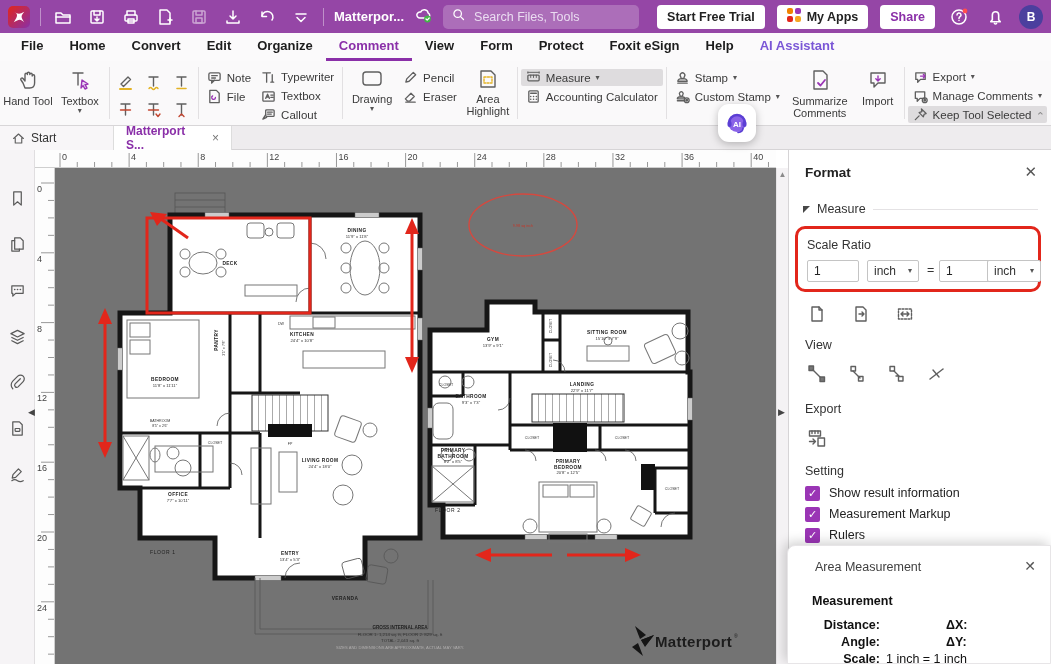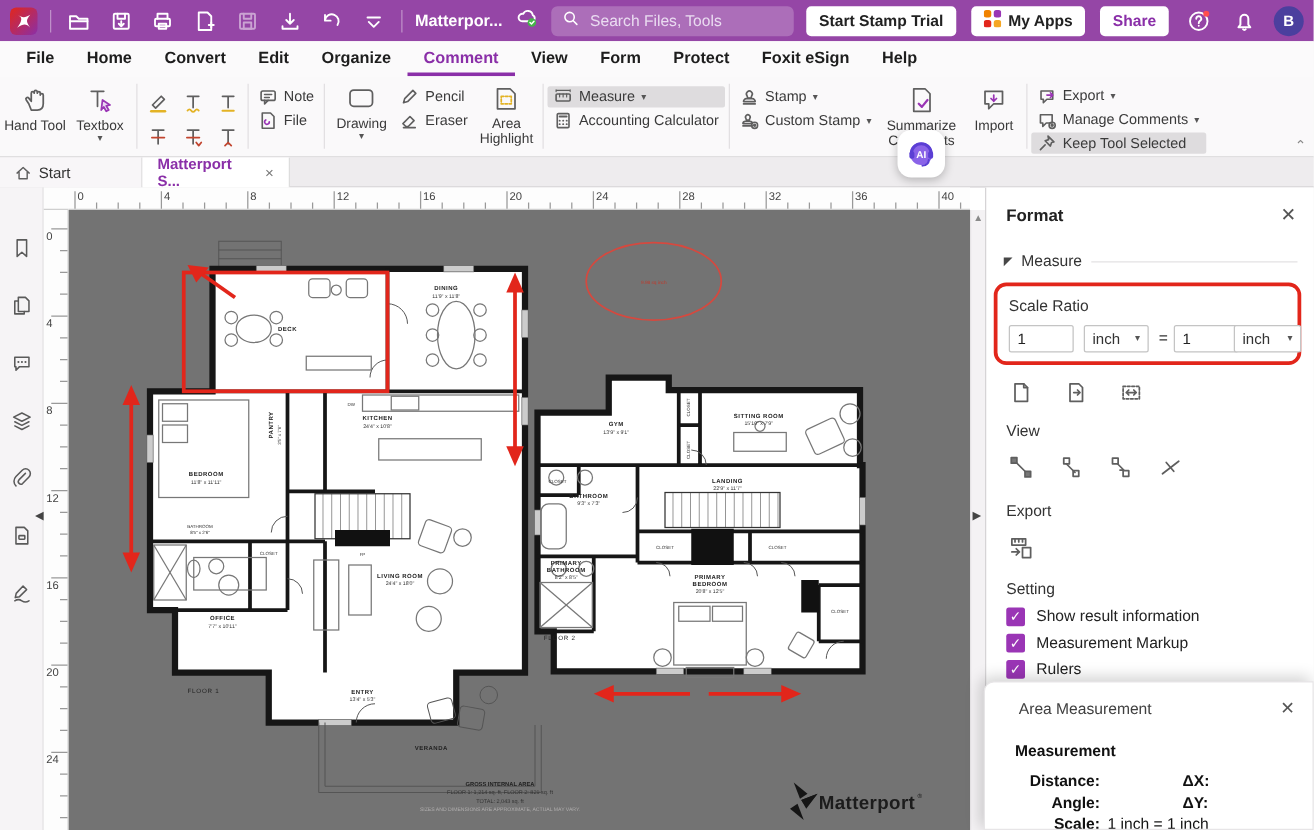--- a/index.html
+++ b/index.html
@@ -195,21 +195,21 @@
     <span>
       <svg width="15" height="15" viewBox="0 0 18 18" class="icw">
           <circle cx="8" cy="8" r="4.5"></circle>
           <path d="M11.5,11.5 L15,15"></path>
         </svg>
     </span>
     <input class="search-input" placeholder="Search Files, Tools" style="">
   </div>
   <div id="tb-right">
     <div class="pill">
-        <span>Start Stamp Trial</span>
+        <span>Start Free Trial</span>
       </div>
     <div class="pill">
       <span>
         <svg width="14" height="14" viewBox="0 0 14 14">
             <rect x="0" y="0" width="6" height="6" rx="2" fill="#f08300"></rect>
             <rect x="8" y="0" width="6" height="6" rx="2" fill="#9a35b5"></rect>
             <rect x="0" y="8" width="6" height="6" rx="2" fill="#e2261b"></rect>
             <rect x="8" y="8" width="6" height="6" rx="2" fill="#f5a623"></rect>
           </svg>
       </span>
@@ -242,20 +242,21 @@
     <div class="menu-item">Home</div>
     <div class="menu-item">Convert</div>
     <div class="menu-item">Edit</div>
     <div class="menu-item">Organize</div>
     <div class="menu-item active">Comment</div>
     <div class="menu-item">View</div>
     <div class="menu-item">Form</div>
     <div class="menu-item">Protect</div>
     <div class="menu-item">Foxit eSign</div>
     <div class="menu-item">Help</div>
+    <div class="menu-item accent">AI Assistant</div>
   </div>
 
 <div id="ribbon">
   <div class="rb-big">
     <svg width="22" height="22" viewBox="0 0 22 22" class="ic">
         <path d="M8,19 L6,14 4,11 c-1,-1.4 1,-2.8 2,-1.5 L8,12 V5.5 a1.2,1.2 0 0 1 2.4,0 V4.5 a1.2,1.2 0 0 1 2.4,0 V5.5 a1.2,1.2 0 0 1 2.4,0 V7 a1.2,1.2 0 0 1 2.4,0 V14 c0,3 -1.6,5 -4.8,5 z"></path>
       </svg>
     <span class="cap">Hand Tool</span>
   </div>
   <div class="rb-big">
@@ -315,20 +316,43 @@
           <path d="M5,6 h6 M5,8.5 h4"></path>
         </svg>
       <span>Note</span>
     </div>
     <div class="rb-small">
       <svg width="15" height="15" viewBox="0 0 16 16" class="ic">
           <path d="M3,1.5 h7 l3,3 v10 h-10 z"></path>
           <path d="M9,9 a2,2 0 1 1 -3,-1.6" stroke="#9a35b5"></path>
         </svg>
       <span>File</span>
+    </div>
+  </div>
+  <div class="rb-col">
+    <div class="rb-small">
+      <svg width="15" height="15" viewBox="0 0 16 16" class="ic">
+          <path d="M2,3 h8 M6,3 v10 M12,5 v8 M10.5,13 h3"></path>
+        </svg>
+      <span>Typewriter</span>
+    </div>
+    <div class="rb-small">
+      <svg width="15" height="15" viewBox="0 0 16 16" class="ic">
+          <rect x="2" y="3" width="12" height="10" rx="1"></rect>
+          <path d="M5,10 l2,-4.5 2,4.5 M5.7,8.5 h2.6 M10.5,6.5 h2.5 M10.5,9 h2.5"></path>
+        </svg>
+      <span>Textbox</span>
+    </div>
+    <div class="rb-small">
+      <svg width="15" height="15" viewBox="0 0 16 16" class="ic">
+          <rect x="5" y="3" width="9" height="7" rx="1"></rect>
+          <path d="M5,8 L2,13 l4,-2"></path>
+          <path d="M7,5.5 h5 M7,7.5 h4"></path>
+        </svg>
+      <span>Callout</span>
     </div>
   </div>
   <div class="rb-div"></div>
   <div class="rb-big">
     <svg width="24" height="20" viewBox="0 0 24 20" class="ic">
         <rect x="3" y="3" width="18" height="13" rx="3"></rect>
       </svg>
     <span class="cap">Drawing</span>
     <span class="caret">▾</span>
   </div>

